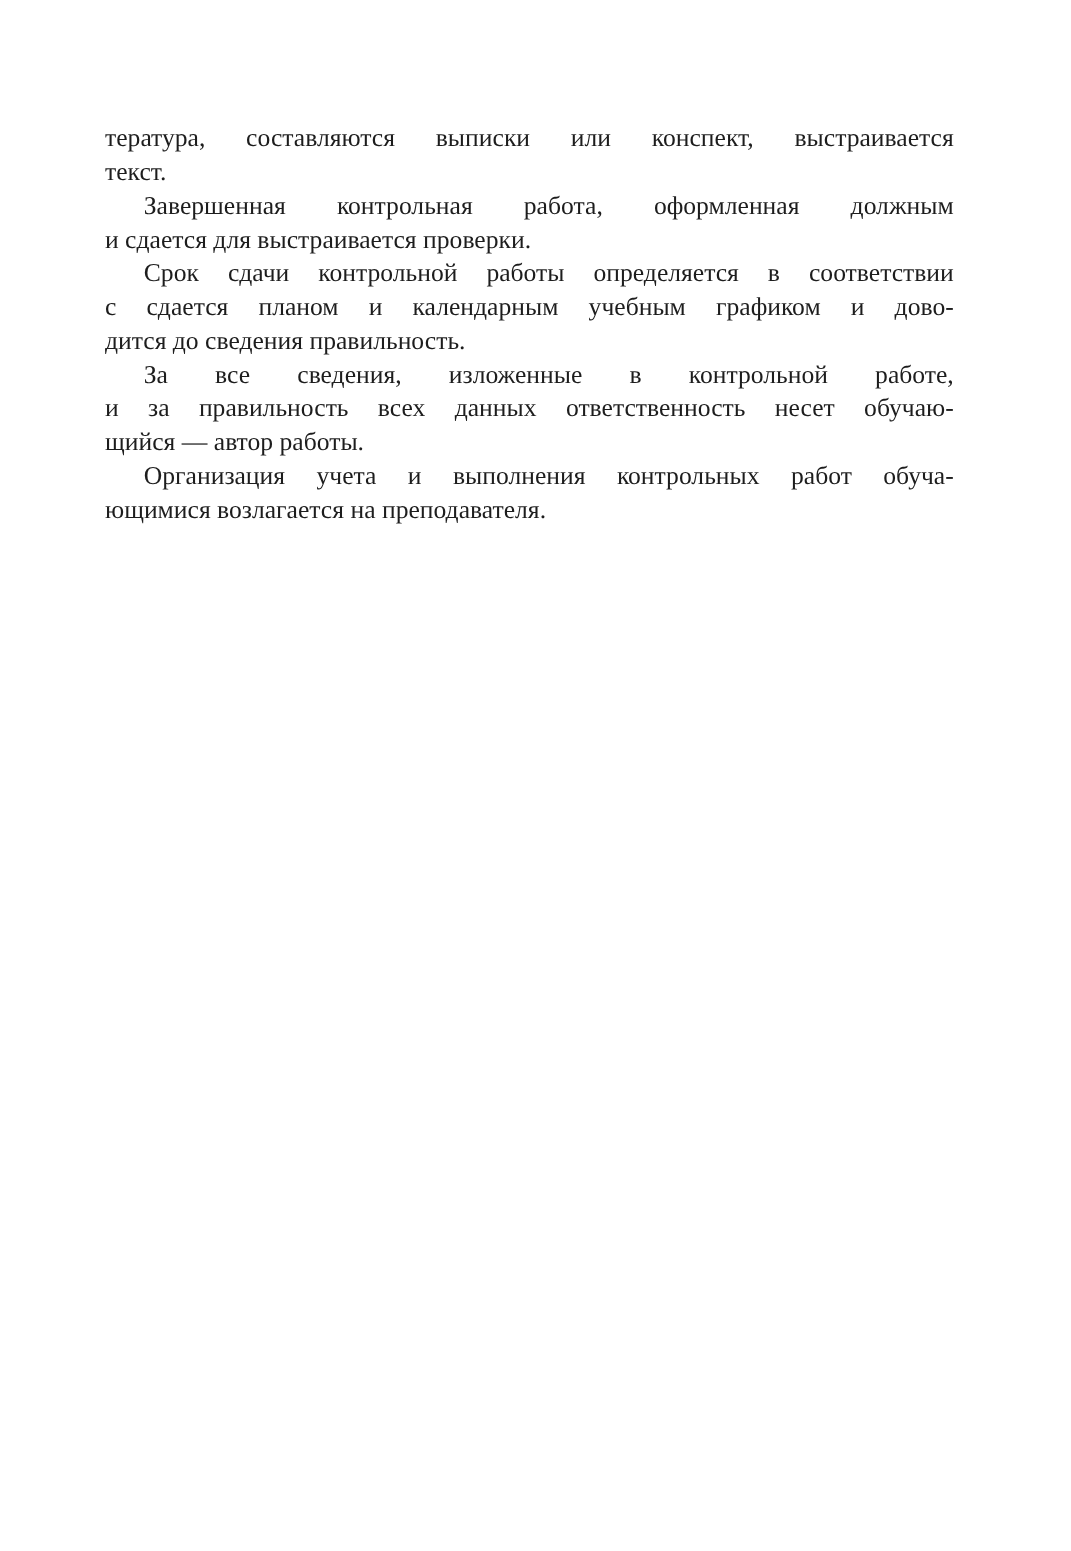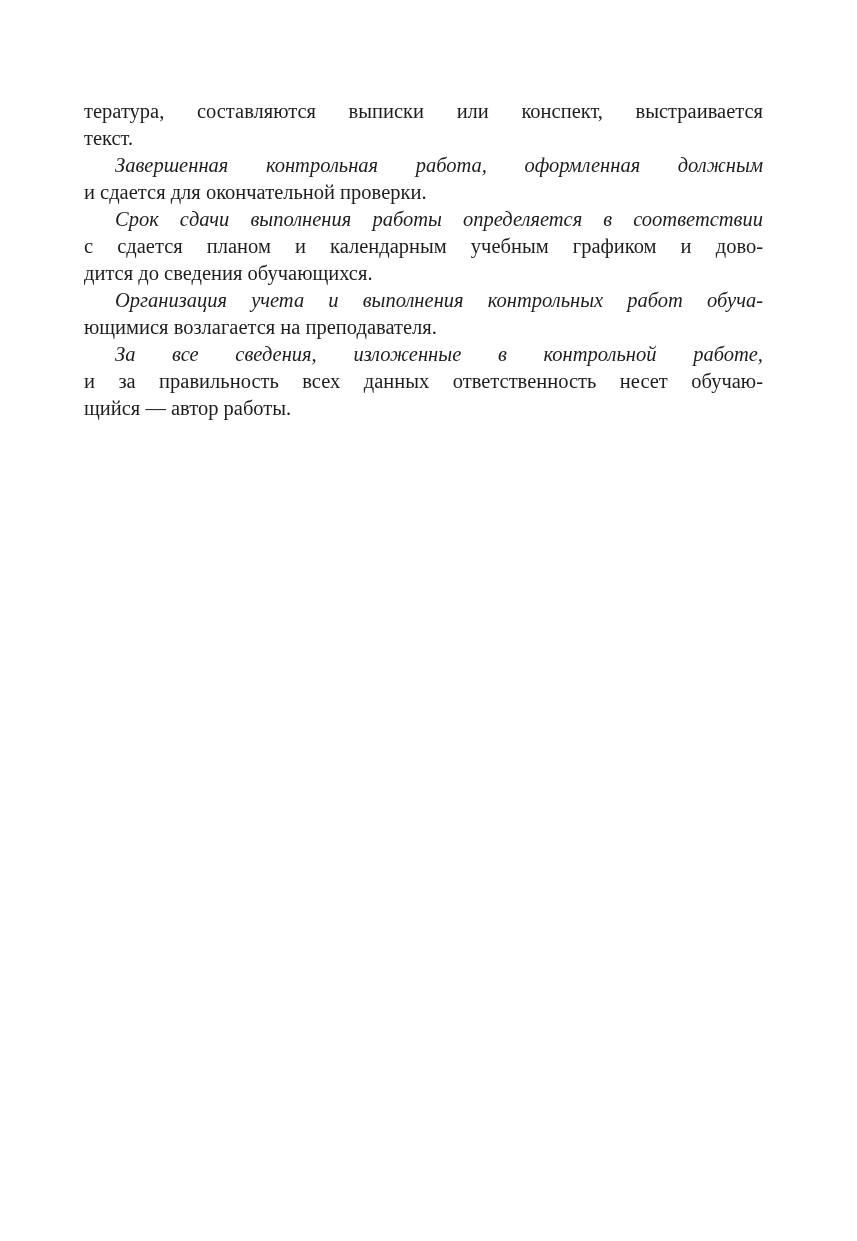--- a/index.html
+++ b/index.html
@@ -45,50 +45,49 @@
     text-align-last: justify;
   }
   
   .line.last {
     text-align: right;
     text-align-last: left;
   }
   
   .line.indent {
     padding-left: 31px;
-    font-style: italic;
   }
 </style>
 </head>
 <body>
 
 <div class="page">
   <div class="text-block">
 
     <div class="para">
       <div class="line j">тература, составляются выписки или конспект, выстраивается</div>
       <div class="line last">текст.</div>
     </div>
 
     <div class="para">
       <div class="line j indent">Завершенная контрольная работа, оформленная должным</div>
-      <div class="line last">и сдается для окончательной проверки.</div>
+      <div class="line last">и сдается для выстраивается проверки.</div>
     </div>
 
     <div class="para">
-      <div class="line j indent">Срок сдачи выполнения работы определяется в соответствии</div>
+      <div class="line j indent">Срок сдачи контрольной работы определяется в соответствии</div>
       <div class="line j">с сдается планом и календарным учебным графиком и дово-</div>
-      <div class="line last">дится до сведения обучающихся.</div>
-    </div>
-
-    <div class="para">
-      <div class="line j indent">Организация учета и выполнения контрольных работ обуча-</div>
-      <div class="line last">ющимися возлагается на преподавателя.</div>
+      <div class="line last">дится до сведения правильность.</div>
     </div>
 
     <div class="para">
       <div class="line j indent">За все сведения, изложенные в контрольной работе,</div>
       <div class="line j">и за правильность всех данных ответственность несет обучаю-</div>
       <div class="line last">щийся — автор работы.</div>
     </div>
 
+    <div class="para">
+      <div class="line j indent">Организация учета и выполнения контрольных работ обуча-</div>
+      <div class="line last">ющимися возлагается на преподавателя.</div>
+    </div>
+
   </div>
 </div>
 
 </body></html>

